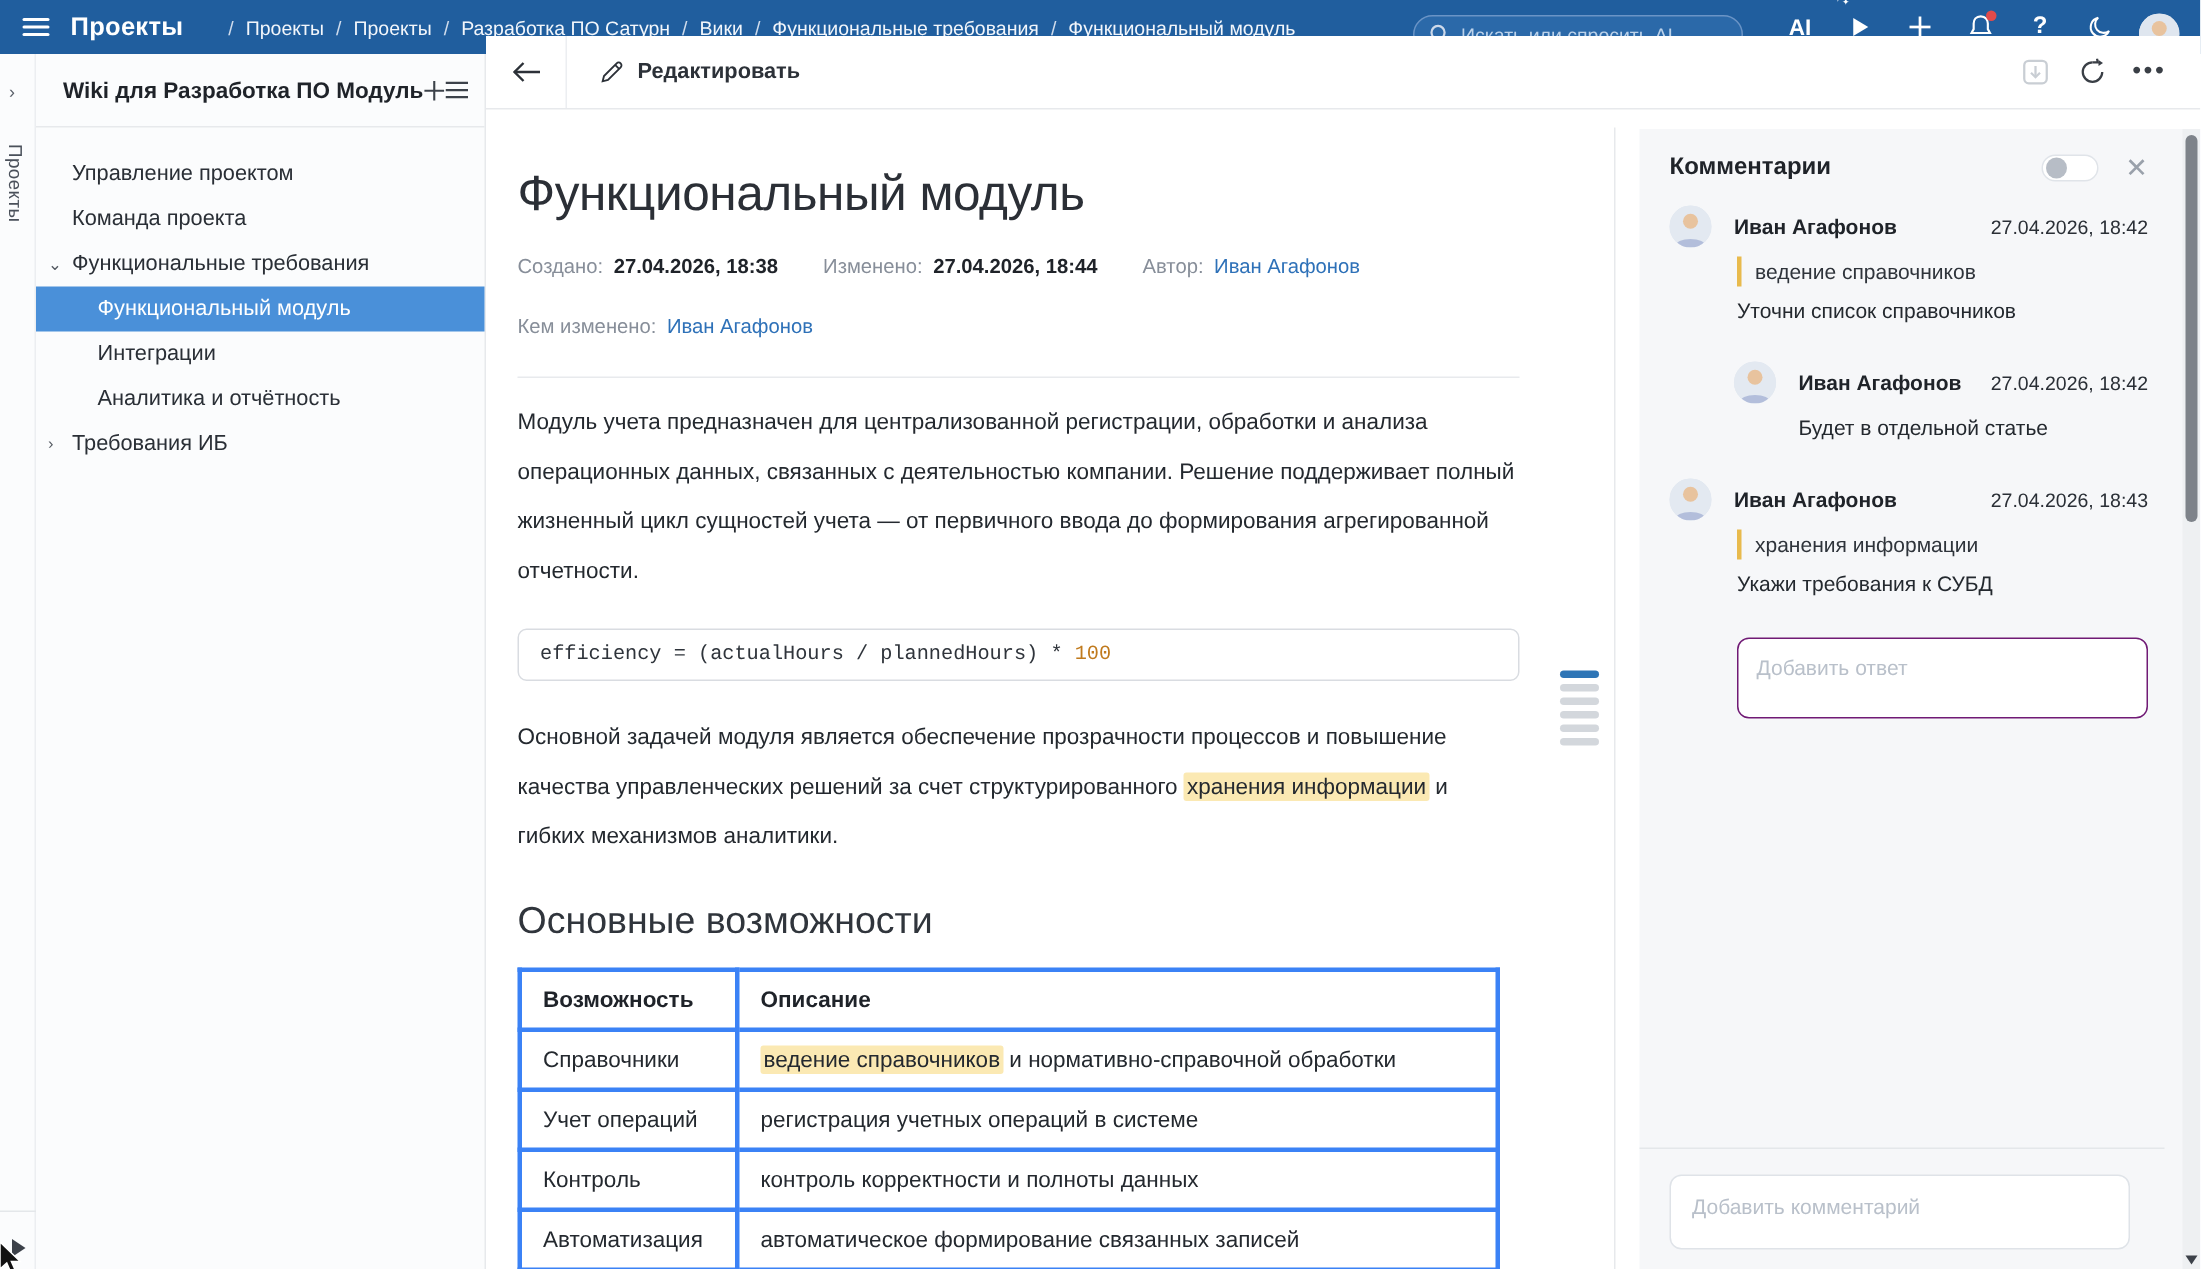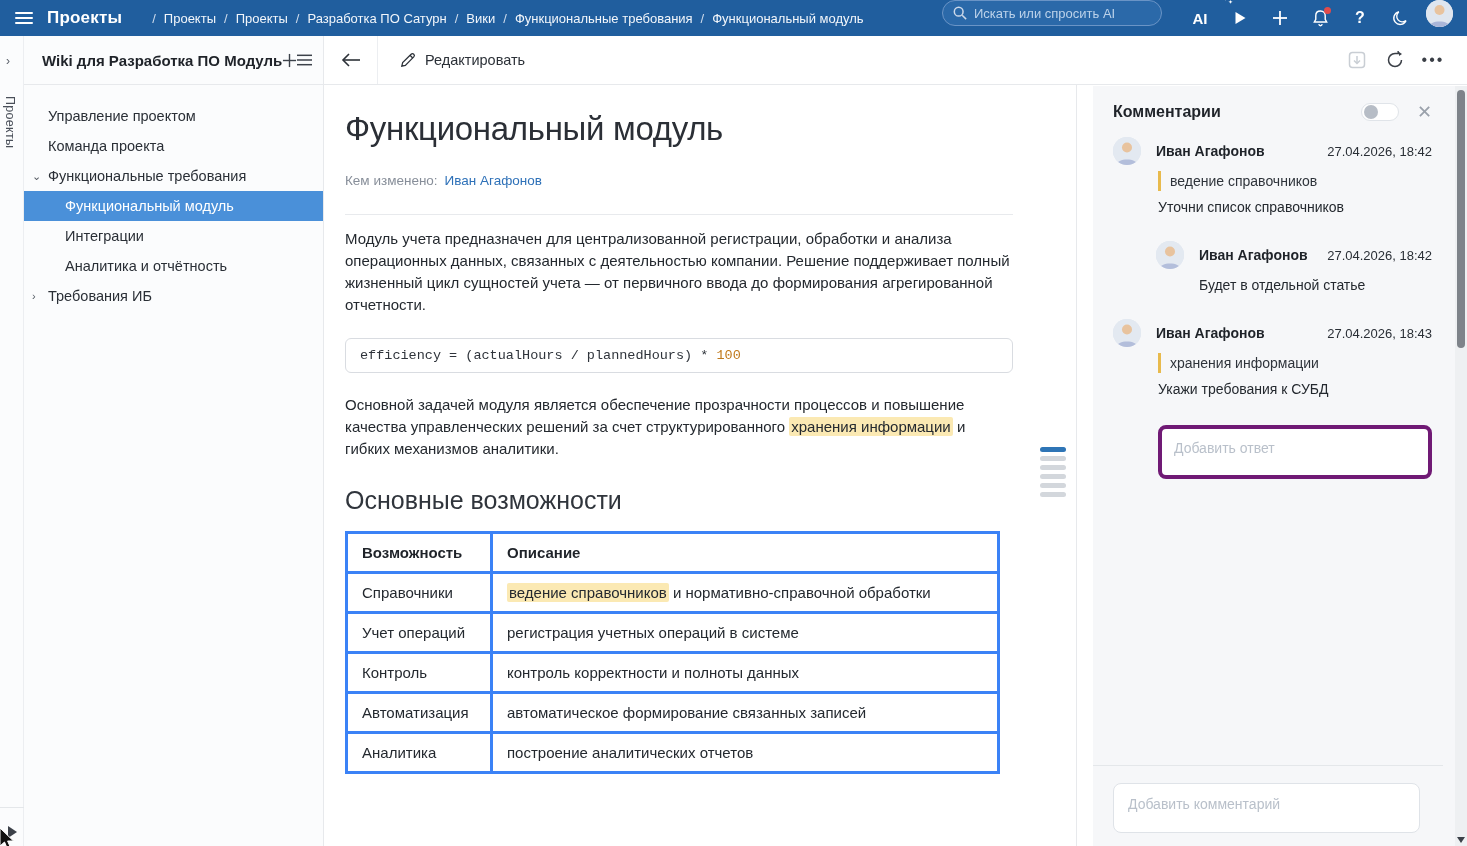--- a/index.html
+++ b/index.html
@@ -8,21 +8,21 @@
   .app { position:relative; width:1467px; height:846px; overflow:hidden; background:#fff; }
 
   
   .topbar { position:absolute; top:0; left:0; right:0; height:36px; background:#205e9e; display:flex; align-items:center; color:#fff; }
   .burger { width:18px; height:12px; margin:0 14px 0 15px; display:flex; flex-direction:column; justify-content:space-between; cursor:pointer; }
   .burger span { display:block; height:2px; background:#fff; border-radius:1px; }
   .app-title { font-size:17px; font-weight:700; letter-spacing:.2px; margin-right:22px; }
   .crumbs { display:flex; align-items:center; font-size:13px; color:#f2f6fb; white-space:nowrap; }
   .crumb { cursor:pointer; }
   .crumb::before { content:"/"; margin:0 8px; color:#cfdcec; cursor:default; }
-  .topbar-right { margin-left:auto; display:flex; align-items:flex-start; gap:0; }
+  .topbar-right { margin-left:auto; display:flex; align-items:flex-end; gap:0; }
   .search-box { width:220px; height:26px; border:1px solid #6a94c6; border-radius:13px; background:#2b69a9; display:flex; align-items:center; padding:0 10px; margin-right:18px; }
   .search-box svg { flex:none; margin-right:7px; }
   .search-input { background:transparent; border:none; outline:none; color:#e8f0fa; font-size:13px; width:100%; font-family:inherit; }
   .search-input::placeholder { color:#bcd2ea; }
   .tb-icon { width:40px; height:36px; display:flex; align-items:center; justify-content:center; cursor:pointer; position:relative; color:#fff; }
   .ai-logo { font-size:15px; font-weight:700; position:relative; }
   .ai-spark { position:absolute; top:-7px; right:-9px; font-size:9px; }
   .ai-spark2 { position:absolute; top:-2px; right:-13px; font-size:6px; }
   .bell-dot { position:absolute; top:7px; right:9px; width:7px; height:7px; border-radius:50%; background:#e14b4b; }
   .avatar { width:27px; height:27px; border-radius:50%; overflow:hidden; background:#dde4ee; margin:0 14px 0 6px; flex:none; cursor:pointer; }
@@ -40,42 +40,42 @@
   .sidebar-title { font-size:15px; font-weight:700; color:#1f2329; flex:1; white-space:nowrap; }
   .sb-icon { color:#3c424a; cursor:pointer; width:26px; height:26px; display:flex; align-items:center; justify-content:center; }
   .tree { padding-top:16px; }
   .tree-item { height:30px; display:flex; align-items:center; font-size:14.5px; color:#2a2f36; cursor:pointer; position:relative; }
   .tree-item .chev { position:absolute; left:8px; font-size:11px; color:#555b63; }
   .ti-l1 { padding-left:24px; }
   .ti-l2 { padding-left:41px; }
   .tree-item.selected { background:#4a90d9; color:#fff; }
 
   
-  .toolbar { position:absolute; top:36px; left:324px; right:0; height:49px; background:#fff; border-bottom:1px solid #e7e9ec; display:flex; align-items:center; }
+  .toolbar { position:absolute; top:24px; left:324px; right:0; height:49px; background:#fff; border-bottom:1px solid #e7e9ec; display:flex; align-items:center;font-weight:bold; }
   .back-btn { width:54px; height:100%; display:flex; align-items:center; justify-content:center; cursor:pointer; color:#2c3138; border-right:1px solid #eceef1; }
   .edit-btn { display:flex; align-items:center; gap:9px; margin-left:22px; font-size:14.5px; color:#2c3138; cursor:pointer; }
   .toolbar-right { margin-left:auto; display:flex; align-items:center; gap:14px; padding-right:22px; }
   .tr-icon { width:24px; height:24px; display:flex; align-items:center; justify-content:center; cursor:pointer; color:#3a3f46; }
   .tr-icon.disabled { color:#c9ced4; }
   .dots { font-size:16px; letter-spacing:2px; color:#3a3f46; line-height:10px; }
 
   
   .content { position:absolute; top:85px; left:324px; width:753px; bottom:0; background:#fff; border-right:1px solid #e7e9ec; overflow:hidden; }
   .article { margin:0 0 0 21px; width:668px; }
   .page-title { margin-top:25px; font-size:33px; font-weight:300; color:#2b2f36; letter-spacing:-.3px; }
   .meta-row { margin-top:22px; display:flex; gap:30px; font-size:13.5px; align-items:baseline; }
   .meta-row2 { margin-top:25px; }
   .meta-label { color:#878e99; margin-right:7px; }
   .meta-value { color:#1f2329; font-weight:700; }
   .meta-link { color:#2e71b8; cursor:pointer; }
   .hr { border-top:1px solid #e8eaed; margin-top:26px; }
   .section-title { font-size:25px; font-weight:300; color:#30353c; }
   .st1 { margin-top:28px; }
   .st2 { margin-top:26px; }
-  .para { margin-top:13px; font-size:15px; line-height:22px; color:#24292f; }
+  .para { margin-top:13px; font-size:15px; line-height:33px; color:#24292f; }
   .hl { background:#fbe9b3; border-radius:2px; padding:1px 2px; }
   .codeblock { margin-top:22px; border:1px solid #d9dce1; border-radius:6px; padding:9px 14px; font-family:"Liberation Mono","DejaVu Sans Mono",monospace; font-size:13.5px; color:#2f343b; background:#fff; }
   .code-num { color:#c07a1d; }
   .ftable { margin-top:16px; width:655px; border-collapse:collapse; font-size:15px; }
   .ftable th, .ftable td { border:3px solid #3b82f6; text-align:left; font-weight:400; padding:10px 14px; height:40px; }
   .ftable th { font-weight:700; color:#1f2329; }
   .ftable td.fcol { width:145px; }
 
   
   .toc { position:absolute; top:447px; left:1040px; display:flex; flex-direction:column; gap:4px; }
@@ -93,21 +93,21 @@
   .comment { margin-top:16px; position:relative; }
   .comment.reply { margin-left:43px; margin-top:24px; }
   .comment.second { margin-top:24px; }
   .c-head { display:flex; align-items:center; }
   .c-avatar { width:28px; height:28px; border-radius:50%; overflow:hidden; background:#dde4ee; flex:none; margin-right:15px; }
   .c-name { font-size:14px; font-weight:700; color:#1f2329; flex:1; }
   .c-date { font-size:13px; color:#2a2f36; }
   .c-quote { margin:6px 0 0 45px; border-left:3px solid #e8ba4d; padding-left:9px; font-size:14px; color:#2f343b; line-height:20px; }
   .c-body { margin:6px 0 0 43px; font-size:14px; color:#24292f; line-height:20px; }
   .c-body.flush { margin-left:45px; }
-  .reply-input { margin:26px 0 0 45px; width:274px; height:54px; background:#fff; border:4px solid #701a75; border-radius:8px; padding:11px 12px; font-size:14px; color:#b9c0ca; cursor:text; }
+  .reply-input { margin:26px 0 0 45px; width:274px; height:54px; background:#fff; border:1px solid #701a75; border-radius:8px; padding:11px 12px; font-size:14px; color:#b9c0ca; cursor:text; }
   .panel-footer { position:absolute; left:0; right:12px; bottom:0; border-top:1px solid #e4e7ea; padding:17px 23px 13px 20px; }
   .add-input { width:100%; height:50px; background:#fff; border:1px solid #dfe3e8; border-radius:8px; padding:12px 14px; font-size:14px; color:#b9c0ca; cursor:text; }
   .panel-scroll { position:absolute; top:0; right:0; bottom:0; width:12px; background:#eef0f2; }
   .panel-thumb { position:absolute; top:4px; left:2px; width:8px; height:258px; border-radius:4px; background:#7e838a; cursor:pointer; }
   .scroll-down { position:absolute; bottom:3px; left:2px; width:0; height:0; border-top:6px solid #3c4149; border-left:4px solid transparent; border-right:4px solid transparent; cursor:pointer; }
 
   .cursor { position:absolute; left:-4px; bottom:-6px; }
 </style>
 </head>
 <body>
@@ -259,20 +259,25 @@
       <div class="tr-icon">
           <span class="dots">•••</span>
         </div>
     </div>
   </div>
 
   <div class="content">
     <div class="article">
       <div class="page-title">Функциональный модуль</div>
 
+      <div class="meta-row">
+        <span><span class="meta-label">Создано:</span><span class="meta-value">27.04.2026, 18:38</span></span>
+        <span><span class="meta-label">Изменено:</span><span class="meta-value">27.04.2026, 18:44</span></span>
+        <span><span class="meta-label">Автор:</span><span class="meta-link">Иван Агафонов</span></span>
+      </div>
       <div class="meta-row meta-row2">
         <span><span class="meta-label">Кем изменено:</span><span class="meta-link">Иван Агафонов</span></span>
       </div>
 
       <div class="hr"></div>
 
       <div class="para">Модуль учета предназначен для централизованной регистрации, обработки и анализа операционных данных, связанных с деятельностью компании. Решение поддерживает полный жизненный цикл сущностей учета — от первичного ввода до формирования агрегированной отчетности.</div>
 
       <div class="codeblock"><span>efficiency = (actualHours / plannedHours) * </span><span class="code-num">100</span></div>
 

